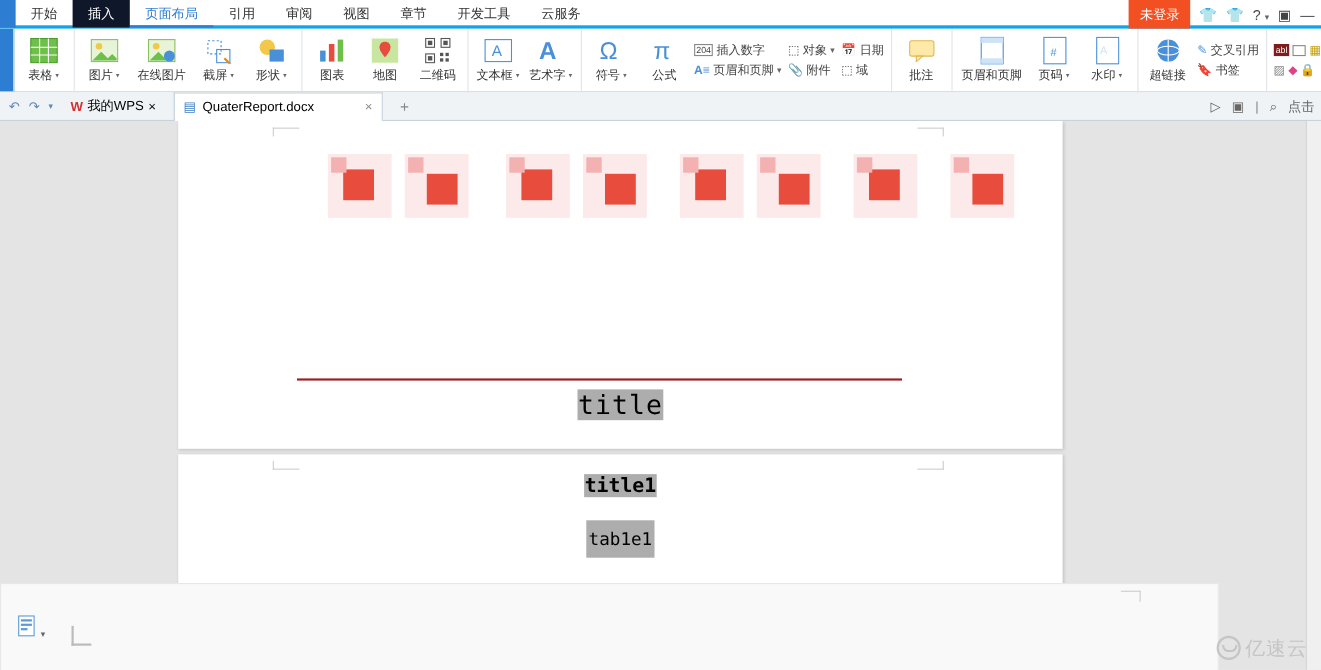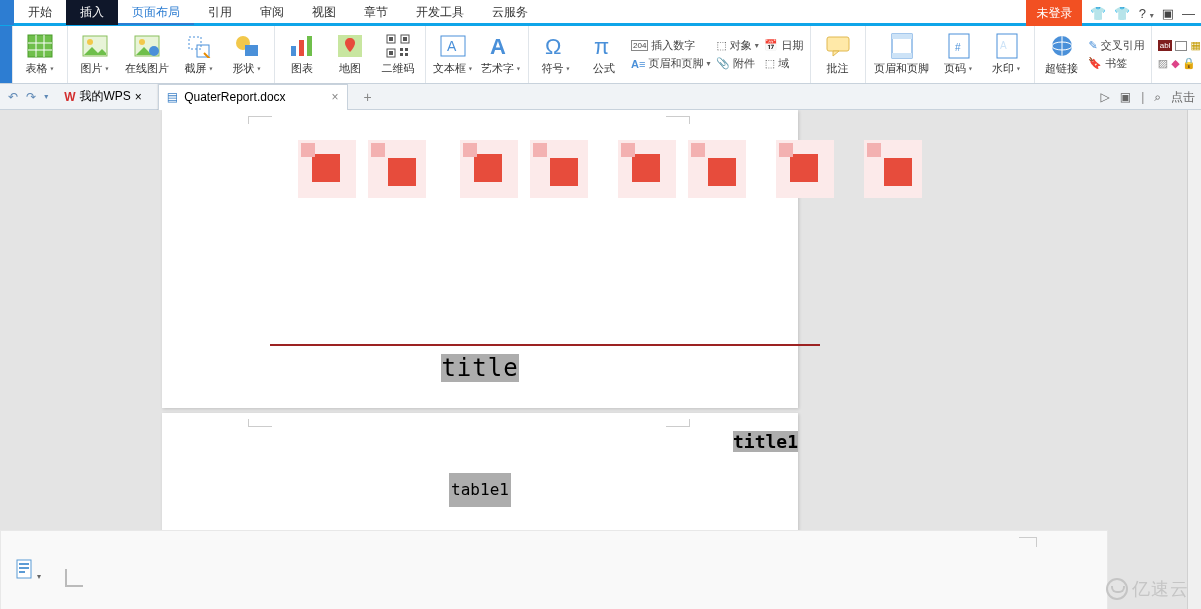--- a/index.html
+++ b/index.html
@@ -29,38 +29,38 @@
   .wps-tab .w { color: #d32f2f; font-weight: bold; }
   .doc-tab { display: flex; align-items: center; gap: 6px; background: #fff; border: 1px solid #c8d2dc; border-bottom: none; height: 26px; padding: 0 8px; box-shadow: -1px 0 1px rgba(0,0,0,.05); }
   .doc-tab .dti { color: #3d81c7; }
   .doc-tab .close { color: #888; cursor: pointer; }
   .ts-add { color: #888; padding: 0 8px; cursor: pointer; font-size: 14px; }
   .ts-right { position: absolute; right: 6px; top: 0; display: flex; align-items: center; height: 26px; gap: 10px; color: #666; }
 
   .workspace { position: relative; width: 100%; height: calc(609px - 26px - 58px - 26px); background: #e4e4e4; overflow: hidden; }
   .scrollbar-right { position: absolute; right: 0; top: 0; width: 14px; height: 100%; background: #f0f0f0; border-left: 1px solid #d0d0d0; }
 
-  .page { position: absolute; left: 162px; width: 636px; background: #fff; box-shadow: 1px 1px 3px rgba(0,0,0,0.15); }
+  .page { position: absolute; left: 162px; width: 804px; background: #fff; box-shadow: 1px 1px 3px rgba(0,0,0,0.15); }
   .page1 { top: 0; height: 298px; }
   .page2 { top: 303px; height: 196px; }
 
   .marginmark { position: absolute; width: 24px; height: 8px; border-top: 1px solid #ccc; border-right: 1px solid #ccc; }
 
   .pix-row { position: absolute; left: 136px; top: 30px; display: flex; gap: 12px; }
   .pix { width: 58px; height: 58px; background: #fceaea; position: relative; overflow: hidden; }
   .pix::before, .pix::after { content: ""; position: absolute; background: #e74c3c; }
   .pix::before { width: 28px; height: 28px; left: 14px; top: 14px; }
   .pix::after { width: 14px; height: 14px; left: 3px; top: 3px; background: #f3b1b1; }
   .pix.alt::before { left: 20px; top: 18px; }
 
   .page .hr-red { position: absolute; left: 108px; top: 234px; width: 550px; height: 0; border-top: 2px solid #9c2222; }
   .page .title-main { position: absolute; left: 0; right: 0; top: 242px; text-align: center; }
   .page .title-main span, .page .title-sub span, .page .tbl span { background: #adadad; font-family: Consolas, monospace; line-height: 1.4; }
   .page .title-main span { font-size: 24px; letter-spacing: 1px; }
-  .page .title-sub { position: absolute; left: 0; right: 0; text-align: right; }
+  .page .title-sub { position: absolute; left: 0; right: 0; text-align: center; }
   .page .title-sub span { font-size: 18px; font-weight: bold; }
   .page .tbl { position: absolute; left: 0; right: 0; text-align: center; }
   .page .tbl span { font-size: 16px; padding: 6px 2px; display: inline-block; }
 
   .float-panel { position: absolute; left: 0; top: 420px; width: 1108px; height: 100px; background: #f9f9f9; border: 1px solid #e8e8e8; z-index: 5; }
   .fp-corner { position: absolute; left: 64px; top: 38px; width: 18px; height: 18px; border-left: 2px solid #bbb; border-bottom: 2px solid #bbb; }
   .fp-btn { position: absolute; left: 14px; top: 28px; width: 20px; height: 22px; display: flex; align-items: center; justify-content: center; }
   .fp-btn svg { display: block; }
 
   .watermark { position: absolute; right: 12px; bottom: 8px; color: #c5c5c5; font-size: 18px; letter-spacing: 1px; display: flex; align-items: center; gap: 4px; z-index: 20; }

